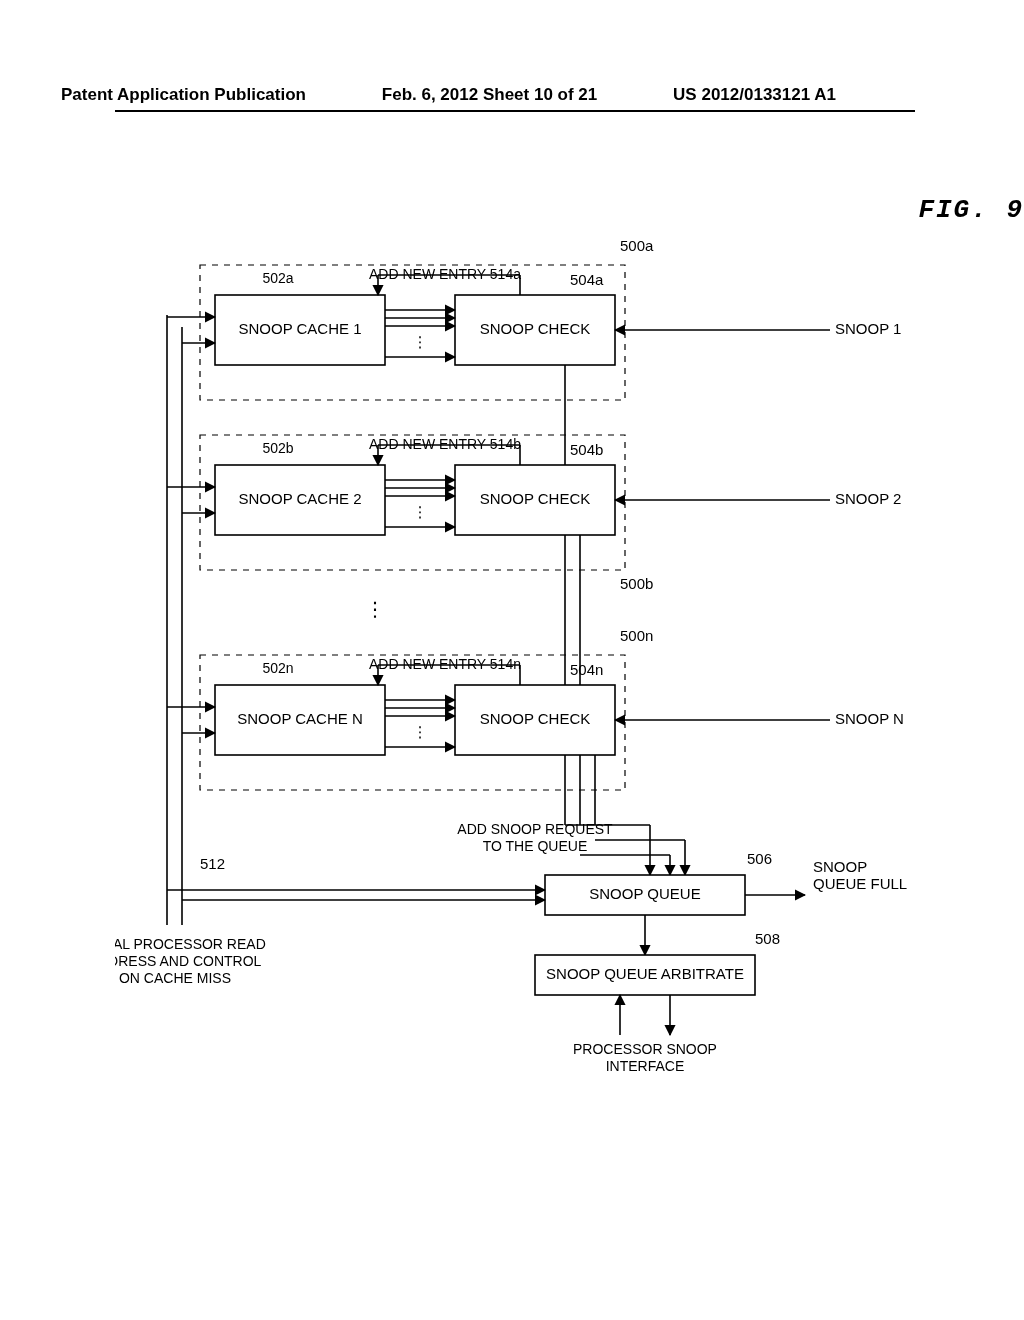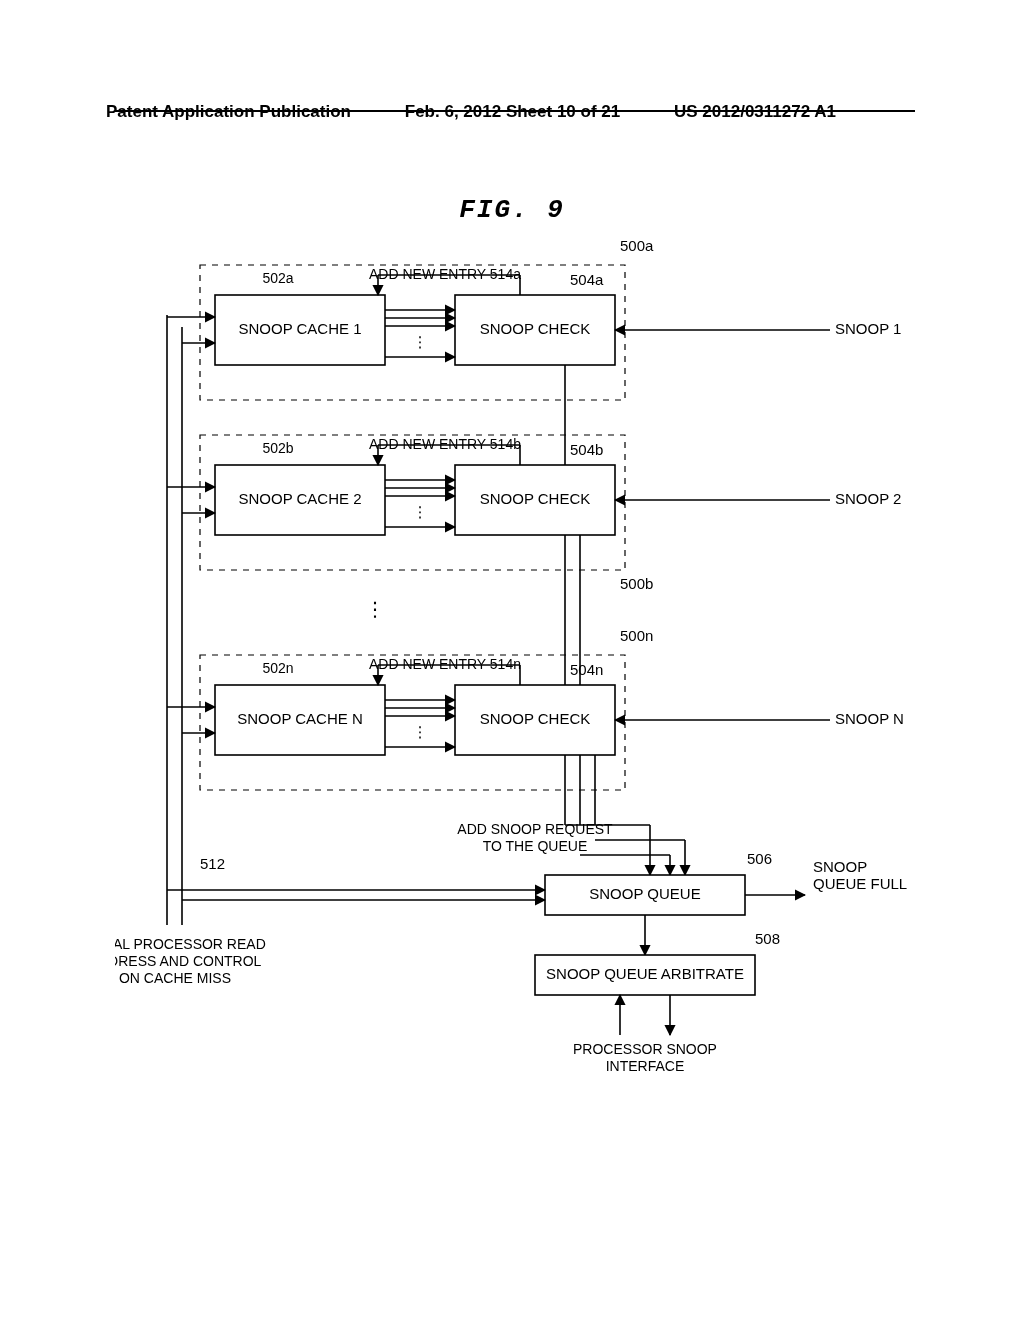--- a/index.html
+++ b/index.html
@@ -8,42 +8,42 @@
     background: #fff;
     width: 1024px;
   }
   .page {
     width: 1024px;
     height: 1320px;
     position: relative;
   }
   .header {
     position: absolute;
-    top: 102px;
+    top: 85px;
     left: 0;
     width: 951px;
     display: flex;
     justify-content: space-between;
     font-size: 17px;
     font-weight: bold;
-    padding: 0 115px 0 106px;
+    padding: 0 115px 0 61px;
     box-sizing: border-box;
   }
   .hr {
     position: absolute;
     top: 110px;
     left: 115px;
     width: 800px;
     border-top: 2px solid #000;
   }
   .fig-title {
     position: absolute;
     top: 195px;
     width: 1024px;
-    text-align: center;
+    text-align: right;
     font-family: "Courier New", monospace;
     font-style: italic;
     font-weight: bold;
     font-size: 26px;
     letter-spacing: 2px;
   }
   svg {
     position: absolute;
     top: 235px;
     left: 115px;
@@ -85,21 +85,21 @@
     stroke-width: 1.2;
   }
 </style>
 </head>
 <body>
 
 <div class="page">
   <div class="header">
     <span>Patent Application Publication</span>
     <span>Feb. 6, 2012  Sheet 10 of 21</span>
-    <span>US 2012/0311272 A1</span>
+    <span>US 2012/0133121 A1</span>
   </div>
   <div class="hr"></div>
   <div class="fig-title">FIG. 9</div>
 
   <svg width="800" height="910" viewBox="0 0 800 910">
     <defs>
       <marker id="ah" viewBox="0 0 10 10" refX="9" refY="5" markerWidth="7" markerHeight="7" orient="auto-start-reverse">
         <path d="M 0 0 L 10 5 L 0 10 z" fill="#000"></path>
       </marker>
     </defs>

